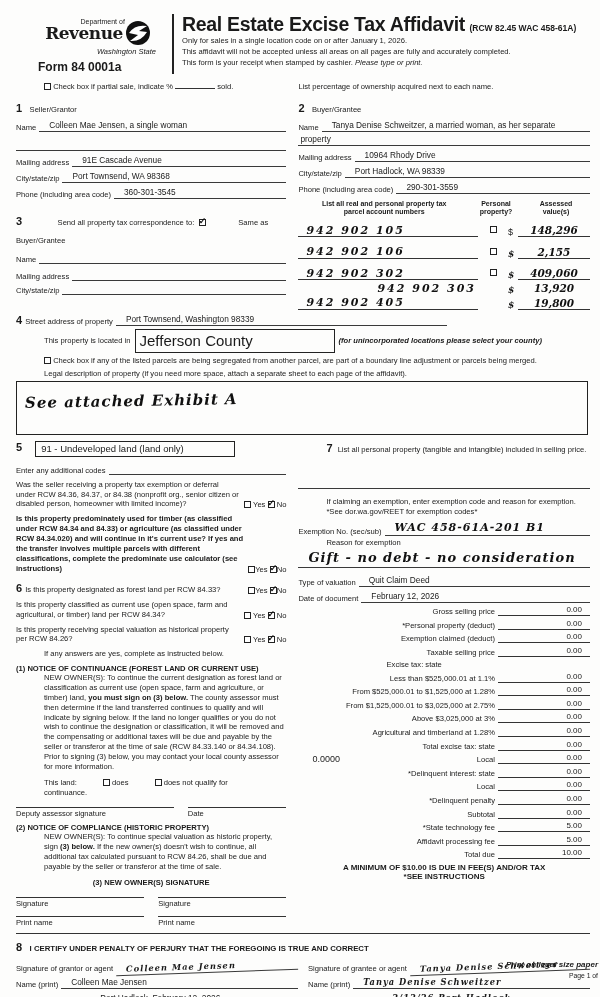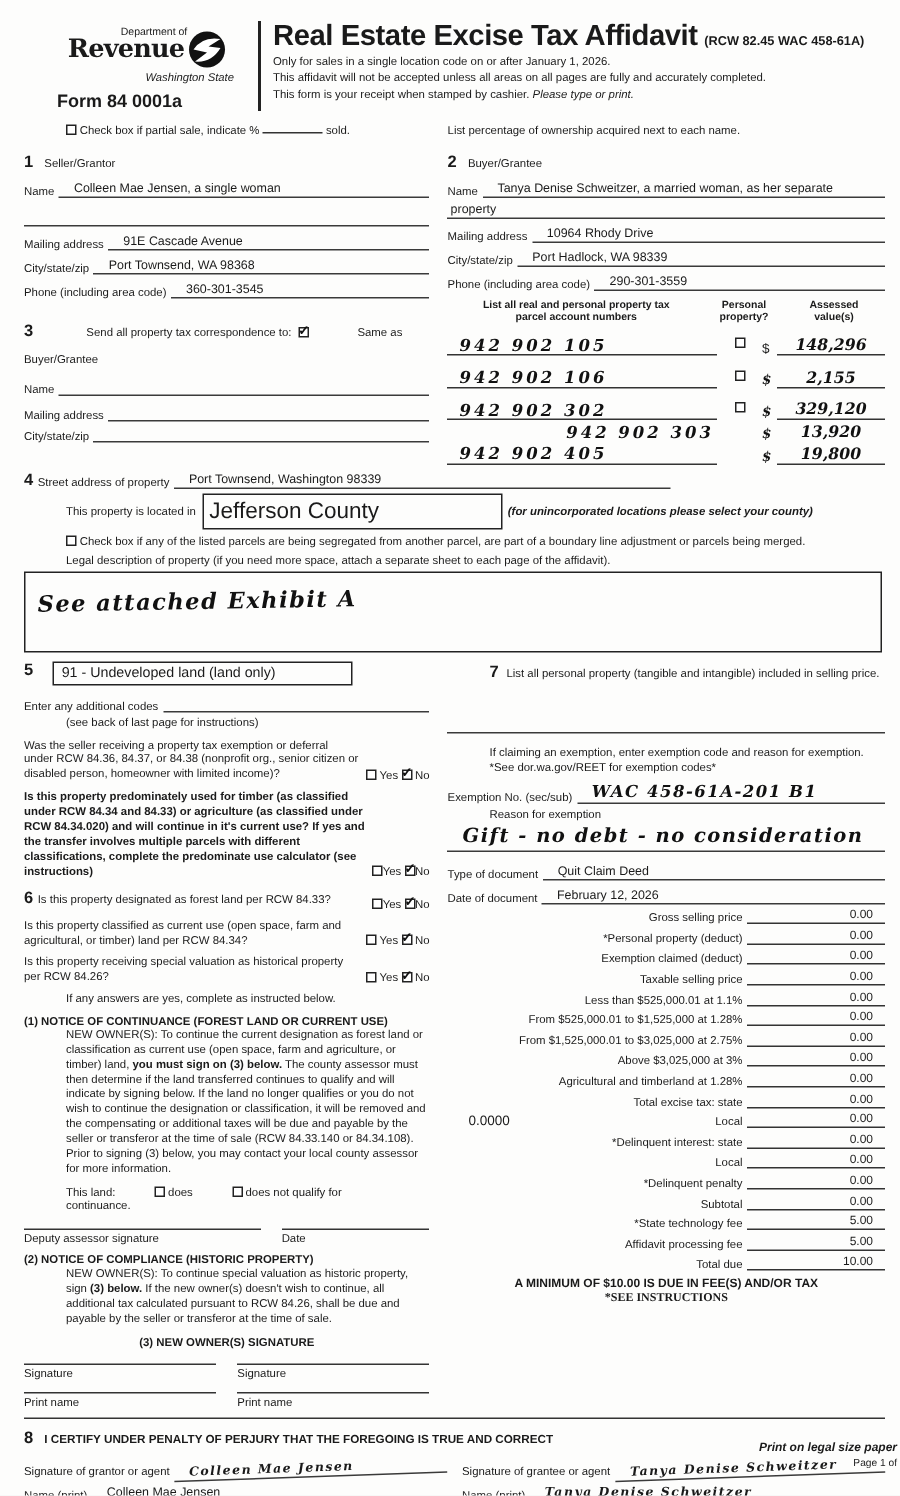--- a/index.html
+++ b/index.html
@@ -206,21 +206,21 @@
         <div class="parcel-row">
           <span class="p-num hw">942 902 106</span>
           <span class="p-cb"><span class="cb"></span></span>
           <span class="p-dollar hw">$</span>
           <span class="p-val hw">2,155</span>
         </div>
         <div class="parcel-row">
           <span class="p-num hw">942 902 302</span>
           <span class="p-cb"><span class="cb"></span></span>
           <span class="p-dollar hw">$</span>
-          <span class="p-val hw">329,120</span>
+          <span class="p-val hw">409,060</span>
         </div>
         <div class="parcel-row">
           <span class="p-num hw" style="border-bottom:none;text-align:right;">942 902 303</span>
           <span class="p-cb"></span>
           <span class="p-dollar hw">$</span>
           <span class="p-val hw" style="border-bottom:none;">13,920</span>
         </div>
         <div class="parcel-row">
           <span class="p-num hw">942 902 405</span>
           <span class="p-cb"></span>
@@ -255,21 +255,20 @@
   <div class="cols">
     <div class="col-l">
       <div style="display:flex; align-items:flex-start; gap:10px;">
         <span class="sec-num">5</span>
         <span class="code-box">91 - Undeveloped land (land only)</span>
       </div>
       <div class="fl" style="margin-top:8px;">
           <span class="lab">Enter any additional codes</span>
           <span class="val"></span>
         </div>
-      <div class="small" style="margin-top:2px;">(see back of last page for instructions)</div>
 
       <div class="q">
         <span class="qt">Was the seller receiving a property tax exemption or deferral under RCW 84.36, 84.37, or 84.38 (nonprofit org., senior citizen or disabled person, homeowner with limited income)?</span>
         <span class="yn"><span class="cb"></span> <span>Yes</span> <span class="cb checked"></span> <span>No</span></span>
       </div>
       <div class="q">
         <span class="qt b">Is this property predominately used for timber (as classified under RCW 84.34 and 84.33) or agriculture (as classified under RCW 84.34.020) and will continue in it's current use? If yes and the transfer involves multiple parcels with different classifications, complete the predominate use calculator (see instructions)</span>
         <span class="yn"><span class="cb"></span><span>Yes</span> <span class="cb checked"></span><span>No</span></span>
       </div>
 
@@ -341,21 +340,21 @@
       <div class="fl">
           <span class="lab">Exemption No. (sec/sub)</span>
           <span class="val hw" style="font-size:11px; letter-spacing:1px;">WAC 458-61A-201 B1</span>
         </div>
       <div class="small" style="margin-top:2px;">Reason for exemption</div>
       <div class="fl" style="margin-top:2px;">
           <span class="val hw" style="font-size:13px; letter-spacing:1px; padding-bottom:2px;">Gift - no debt - no consideration</span>
         </div>
 
       <div class="fl" style="margin-top:7px;">
-          <span class="lab">Type of document</span>
+          <span class="lab">Type of valuation</span>
           <span class="val">Quit Claim Deed</span>
         </div>
       <div class="fl">
           <span class="lab">Date of document</span>
           <span class="val">February 12, 2026</span>
         </div>
 
       <div class="taxrow">
           <span class="tl">Gross selling price</span>
           <span class="tline">0.00</span>
@@ -365,20 +364,21 @@
           <span class="tline">0.00</span>
         </div>
       <div class="taxrow">
           <span class="tl">Exemption claimed (deduct)</span>
           <span class="tline">0.00</span>
         </div>
       <div class="taxrow">
           <span class="tl">Taxable selling price</span>
           <span class="tline">0.00</span>
         </div>
+      <div class="tax-head">Excise tax: state</div>
       <div class="taxrow">
           <span class="tl">Less than $525,000.01 at 1.1%</span>
           <span class="tline">0.00</span>
         </div>
       <div class="taxrow">
           <span class="tl">From $525,000.01 to $1,525,000 at 1.28%</span>
           <span class="tline">0.00</span>
         </div>
       <div class="taxrow">
           <span class="tl">From $1,525,000.01 to $3,025,000 at 2.75%</span>
@@ -424,21 +424,21 @@
       <div class="taxrow">
           <span class="tl">Affidavit processing fee</span>
           <span class="tline">5.00</span>
         </div>
       <div class="taxrow">
           <span class="tl">Total due</span>
           <span class="tline">10.00</span>
         </div>
 
       <div class="b" style="text-align:center; font-size:8px; margin-top:4px;">A MINIMUM OF $10.00 IS DUE IN FEE(S) AND/OR TAX</div>
-      <div class="b" style="text-align:center; font-size:8px;font-family:Liberation Serif, serif;">*SEE INSTRUCTIONS</div>
+      <div class="b" style="text-align:center; font-size:8px;">*SEE INSTRUCTIONS</div>
     </div>
   </div>
 
   <div class="s8">
     <div>
       <span class="sec-num">8</span>
       <span class="b" style="font-size:7.8px;">I CERTIFY UNDER PENALTY OF PERJURY THAT THE FOREGOING IS TRUE AND CORRECT</span>
     </div>
     <div class="s8-grid" style="margin-top:4px;">
       <div>

